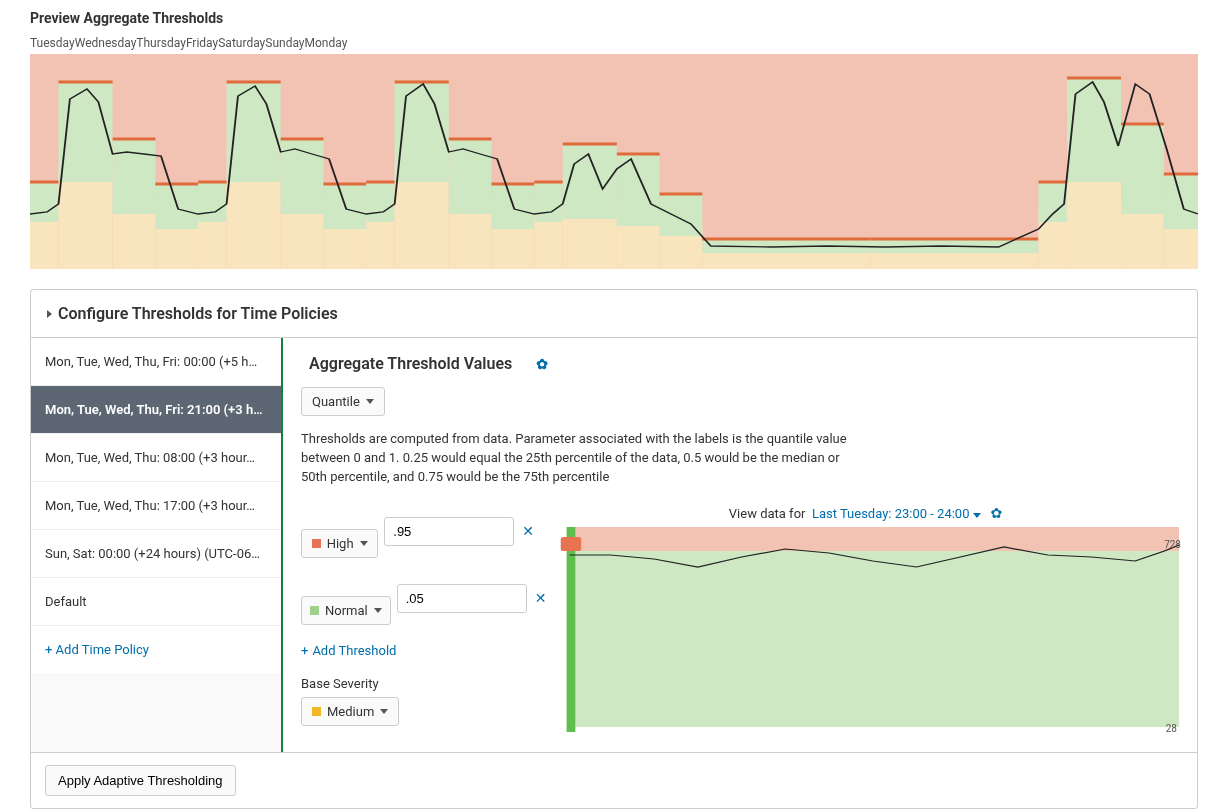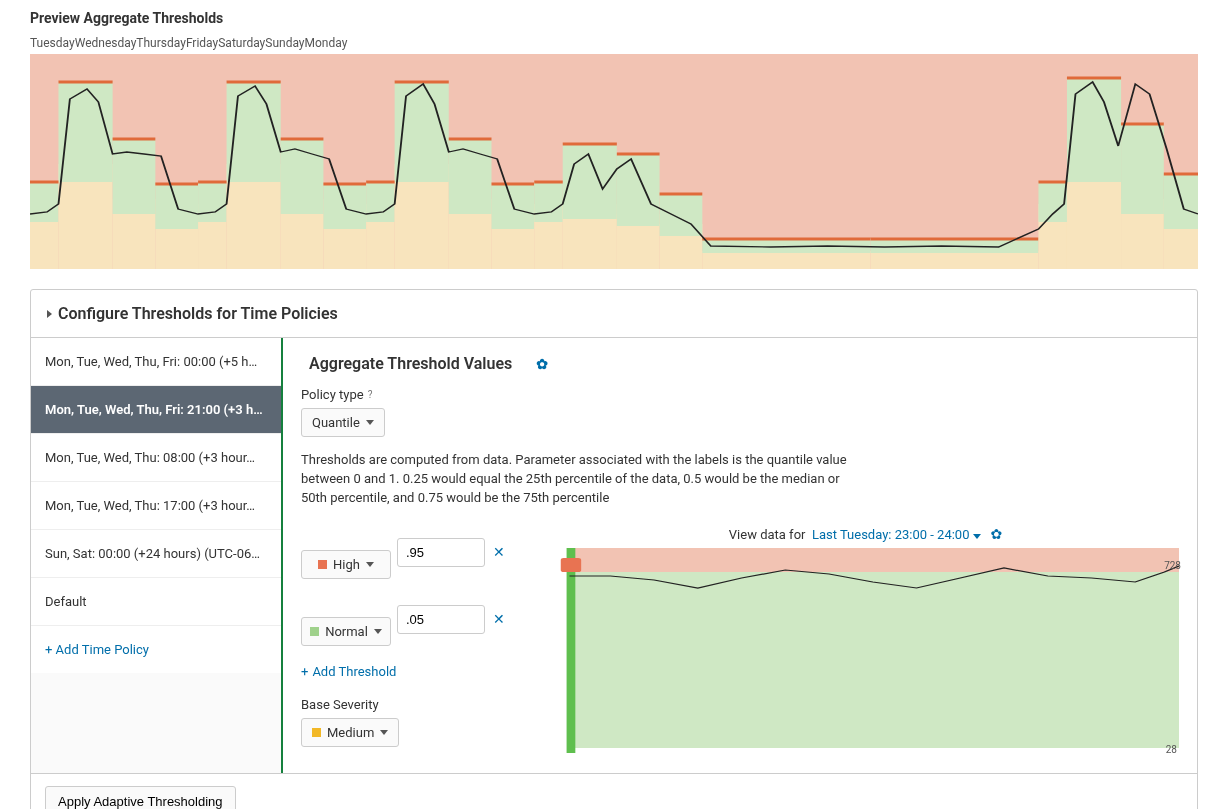--- a/index.html
+++ b/index.html
@@ -167,21 +167,21 @@
     width: 90px;
     justify-content: center;
     cursor:pointer;
     margin-top:24px;
   }
   .sq { width:9px; height:9px; display:inline-block; }
   .sq-high{ background:#e87352; }
   .sq-normal{ background:#9fd18b; }
   .sq-med{ background:#f2b827; }
   .thr-input {
-    width: 88px;
+    width: 130px;
     padding: 6px 8px;
     border:1px solid #ccc;
     border-radius:3px;
     font-size:13px;
   }
   .remove-x {
     color:#006eaa;
     cursor:pointer;
     font-size:14px;
     padding:0 2px;
@@ -365,24 +365,20 @@
       <div class="sidebar-item">Default</div>
       <div class="sidebar-item link" style="border-bottom:none">+ Add Time Policy</div>
     </div>
 
     <div class="main">
       <div class="section-title">
         <span>Aggregate Threshold Values</span>
         <span class="gear">✿</span>
       </div>
 
-      <div class="label">
-        <span>Policy type</span>
-        <span class="hint">?</span>
-      </div>
       <div class="select">
         <span>Quantile</span>
         <span class="chev-down"></span>
       </div>
 
       <div class="desc">Thresholds are computed from data. Parameter associated with the labels is the quantile value between 0 and 1. 0.25 would equal the 25th percentile of the data, 0.5 would be the median or 50th percentile, and 0.75 would be the 75th percentile</div>
 
       <div class="two-col">
 
         <div class="thresholds-col">

